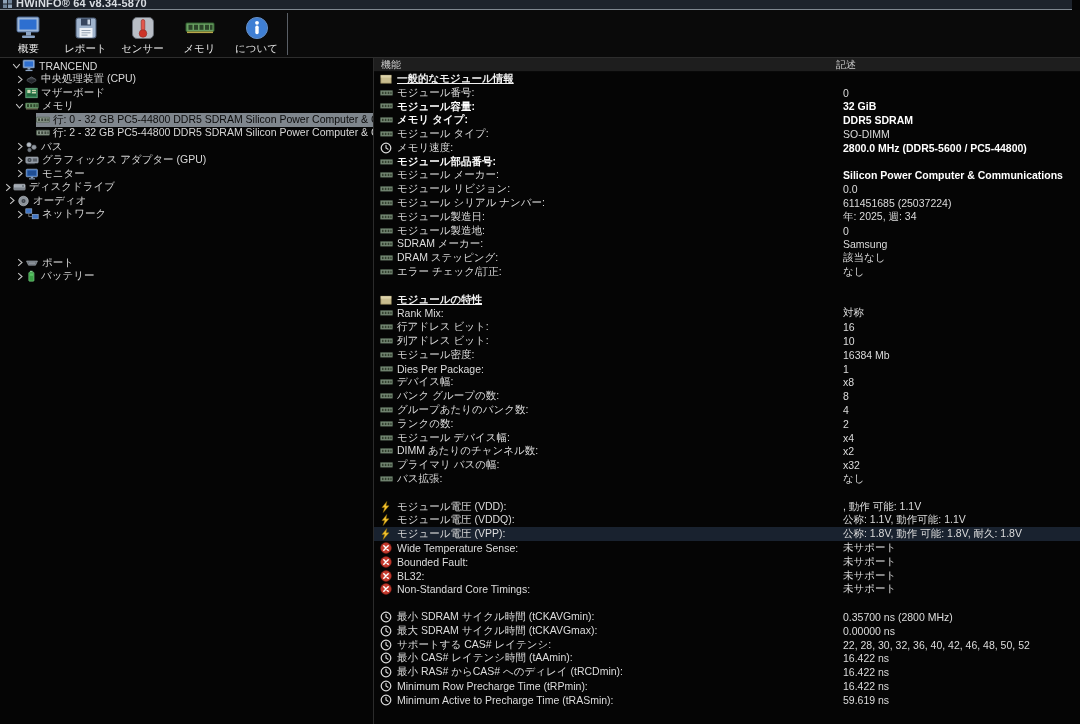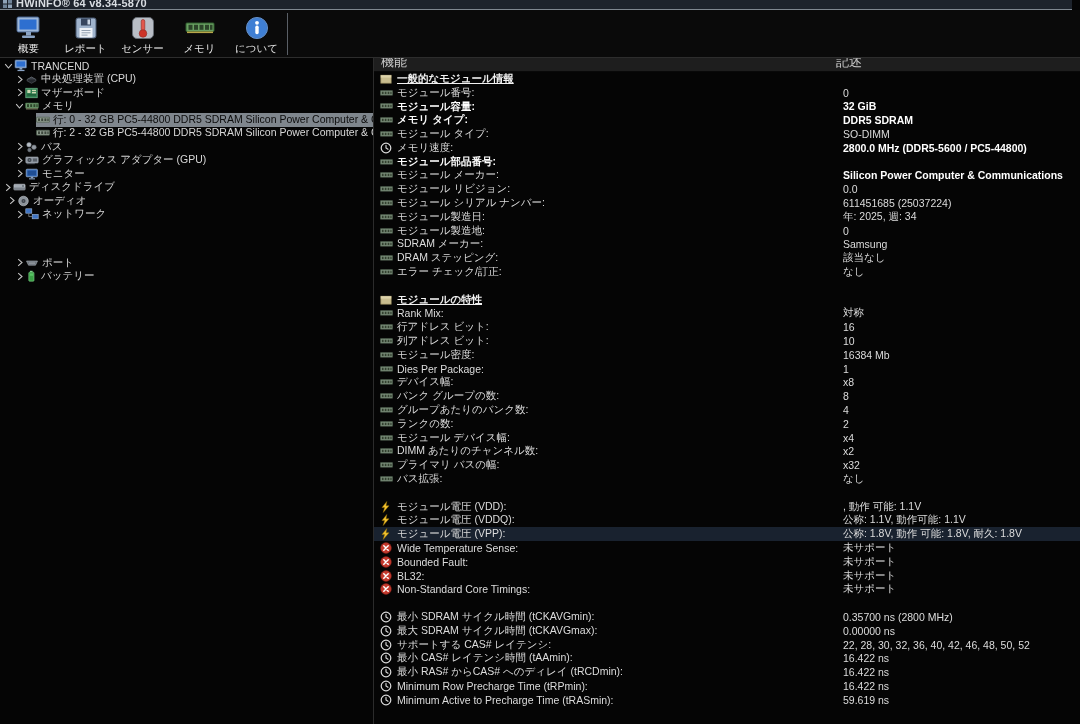--- a/index.html
+++ b/index.html
@@ -47,21 +47,21 @@
   }
   .chev{width:11px;flex:none;display:flex;justify-content:center;align-items:center;}
   .twrap,.sel{display:flex;align-items:center;min-width:0;}
   .sel{flex:1;background:#7f868d;color:#0c0c0c;}
   .t-ico{display:inline-flex;margin-right:3px;flex:none;}
   .tlabel{overflow:hidden;text-overflow:clip;}
   
   .detail-panel{flex:1;display:flex;flex-direction:column;overflow:hidden;}
   .detail-header{
     height:13px;flex:none;background:#1e1e1e;border-bottom:1px solid #090909;
-    display:flex;align-items:flex-end;color:#c9c9c9;font-size:13px;
+    display:flex;align-items:flex-start;color:#c9c9c9;font-size:10px;
   }
   .col-feature{width:462px;flex:none;padding-left:7px;box-sizing:border-box;}
   .col-desc{flex:1;}
   #detail-rows{flex:1;display:flex;flex-direction:column;}
   .d-row{
     height:13.8px;flex:none;display:flex;align-items:center;
     color:#dcdcdc;font-size:10.5px;white-space:nowrap;overflow:hidden;
   }
   .d-row .ico{width:13px;flex:none;margin-left:6px;margin-right:4px;display:inline-flex;}
   .d-label{width:446px;flex:none;overflow:hidden;}
@@ -145,21 +145,21 @@
           </svg>
         </span>
         <span class="tb-label">について</span>
       </div>
     </div>
   <div class="tb-sep"></div>
 </div>
 
 <div class="main">
   <div class="tree-panel" id="tree">
-      <div class="tree-row" style="padding-left: 3px;">
+      <div class="tree-row" style="padding-left: 11px;">
         <span class="chev">
           <svg width="9" height="8" viewBox="0 0 9 8">
             <path d="M1.2 2.2l3.3 3.8 3.3-3.8" fill="none" stroke="#c4c4c4" stroke-width="1.1"></path>
           </svg>
         </span>
         <span class="twrap">
           <span class="t-ico">
             <svg width="14" height="13" viewBox="0 0 14 13">
               <rect x="1" y="1" width="11.5" height="8" rx="0.8" fill="#9db7d9" stroke="#44608a" stroke-width="0.7"></rect>
               <rect x="2.3" y="2.3" width="9" height="5.4" fill="#2e6fd0"></rect>

